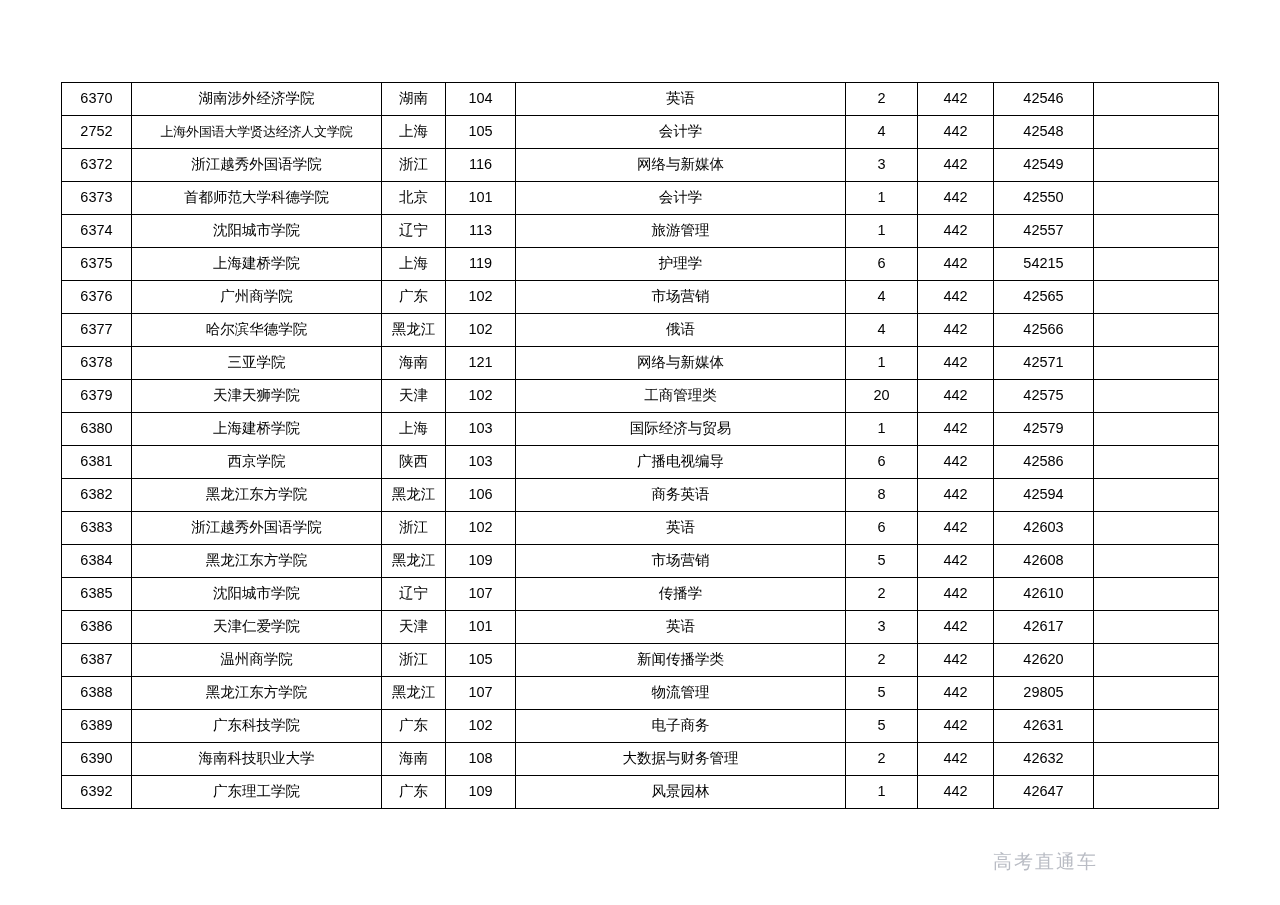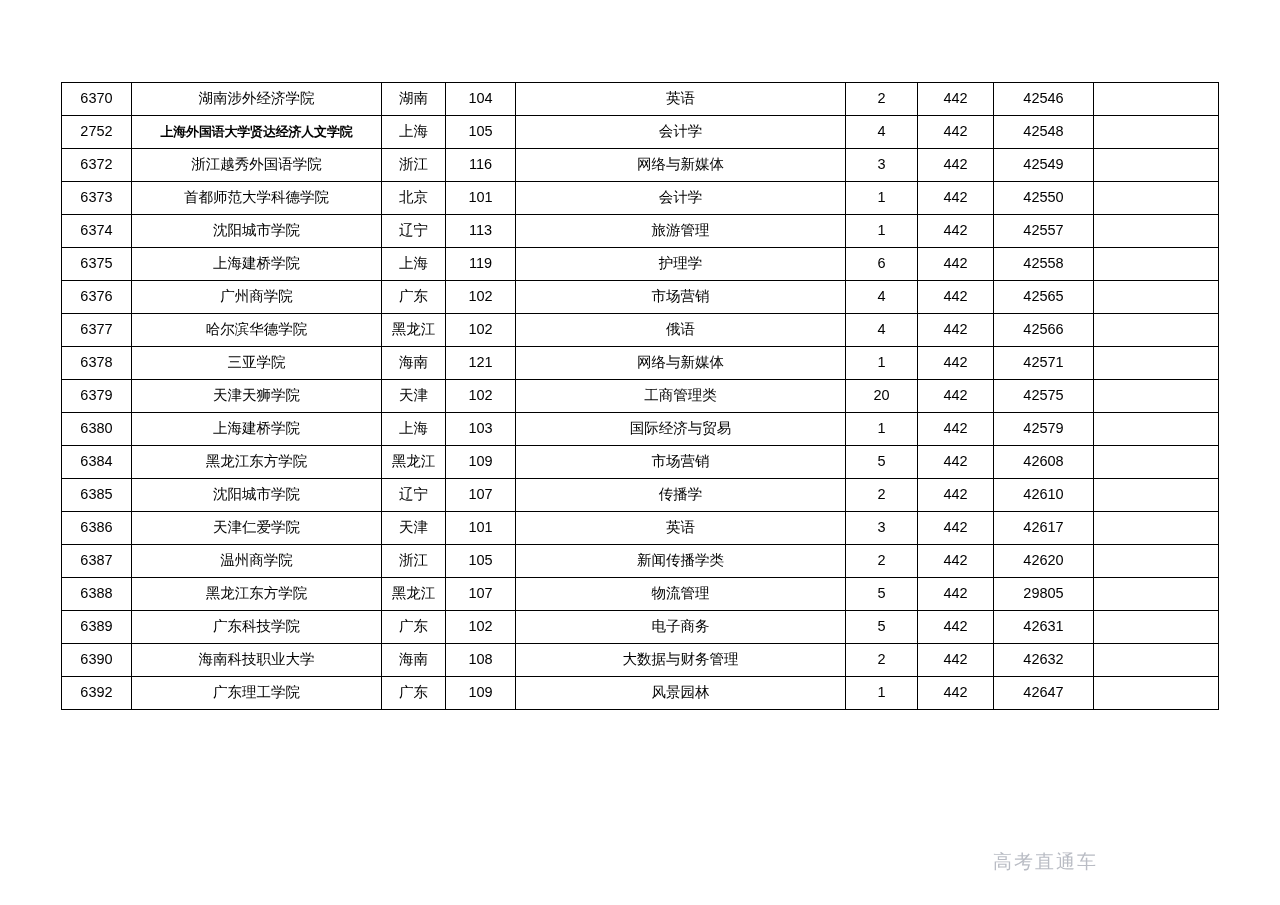--- a/index.html
+++ b/index.html
@@ -50,21 +50,20 @@
   col.c-score   { width: 76px; }
   col.c-rank    { width: 100px; }
   col.c-blank   { width: 125px; }
 
   .cell-school {
     font-size: 14.5px;
   }
   .cell-school.small {
     font-size: 13px;
     letter-spacing: -0.2px;
-    font-weight: bold;
   }
   .watermark {
     position: absolute;
     right: 58px;
     bottom: 34px;
     font-size: 19px;
     color: #b9bcc4;
     letter-spacing: 2px;
     font-family: Liberation Mono, monospace;
   }
@@ -143,21 +142,21 @@
           <td></td>
         </tr>
         <tr>
           <td>6375</td>
           <td class="cell-school">上海建桥学院</td>
           <td>上海</td>
           <td>119</td>
           <td>护理学</td>
           <td>6</td>
           <td>442</td>
-          <td>42558</td>
+          <td>54215</td>
           <td></td>
         </tr>
         <tr>
           <td>6376</td>
           <td class="cell-school">广州商学院</td>
           <td>广东</td>
           <td>102</td>
           <td>市场营销</td>
           <td>4</td>
           <td>442</td>
@@ -199,20 +198,53 @@
         </tr>
         <tr>
           <td>6380</td>
           <td class="cell-school">上海建桥学院</td>
           <td>上海</td>
           <td>103</td>
           <td>国际经济与贸易</td>
           <td>1</td>
           <td>442</td>
           <td>42579</td>
+          <td></td>
+        </tr>
+        <tr>
+          <td>6381</td>
+          <td class="cell-school">西京学院</td>
+          <td>陕西</td>
+          <td>103</td>
+          <td>广播电视编导</td>
+          <td>6</td>
+          <td>442</td>
+          <td>42586</td>
+          <td></td>
+        </tr>
+        <tr>
+          <td>6382</td>
+          <td class="cell-school">黑龙江东方学院</td>
+          <td>黑龙江</td>
+          <td>106</td>
+          <td>商务英语</td>
+          <td>8</td>
+          <td>442</td>
+          <td>42594</td>
+          <td></td>
+        </tr>
+        <tr>
+          <td>6383</td>
+          <td class="cell-school">浙江越秀外国语学院</td>
+          <td>浙江</td>
+          <td>102</td>
+          <td>英语</td>
+          <td>6</td>
+          <td>442</td>
+          <td>42603</td>
           <td></td>
         </tr>
         <tr>
           <td>6384</td>
           <td class="cell-school">黑龙江东方学院</td>
           <td>黑龙江</td>
           <td>109</td>
           <td>市场营销</td>
           <td>5</td>
           <td>442</td>

